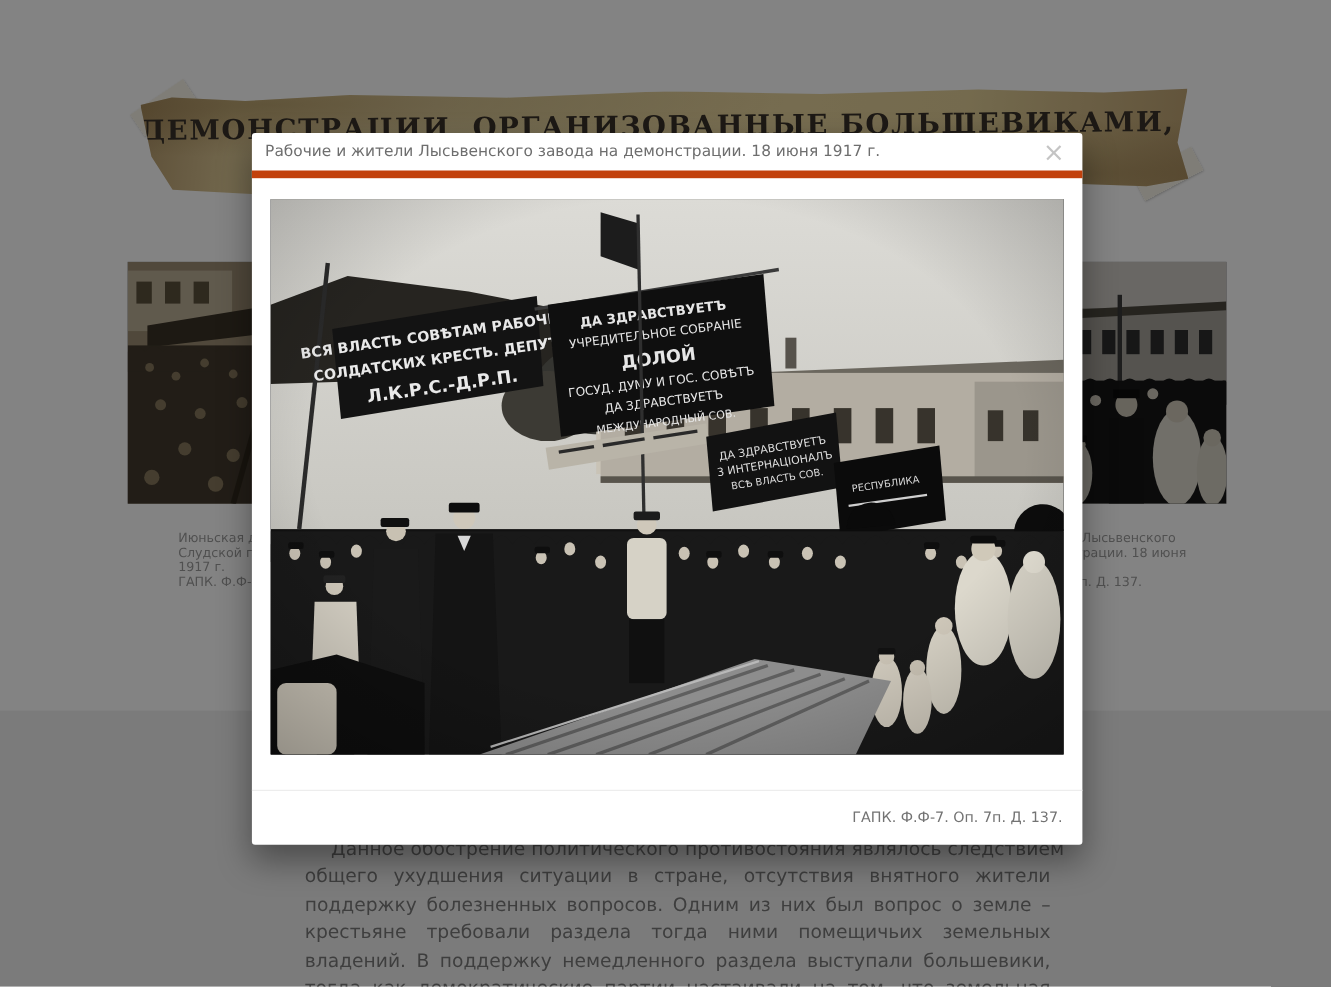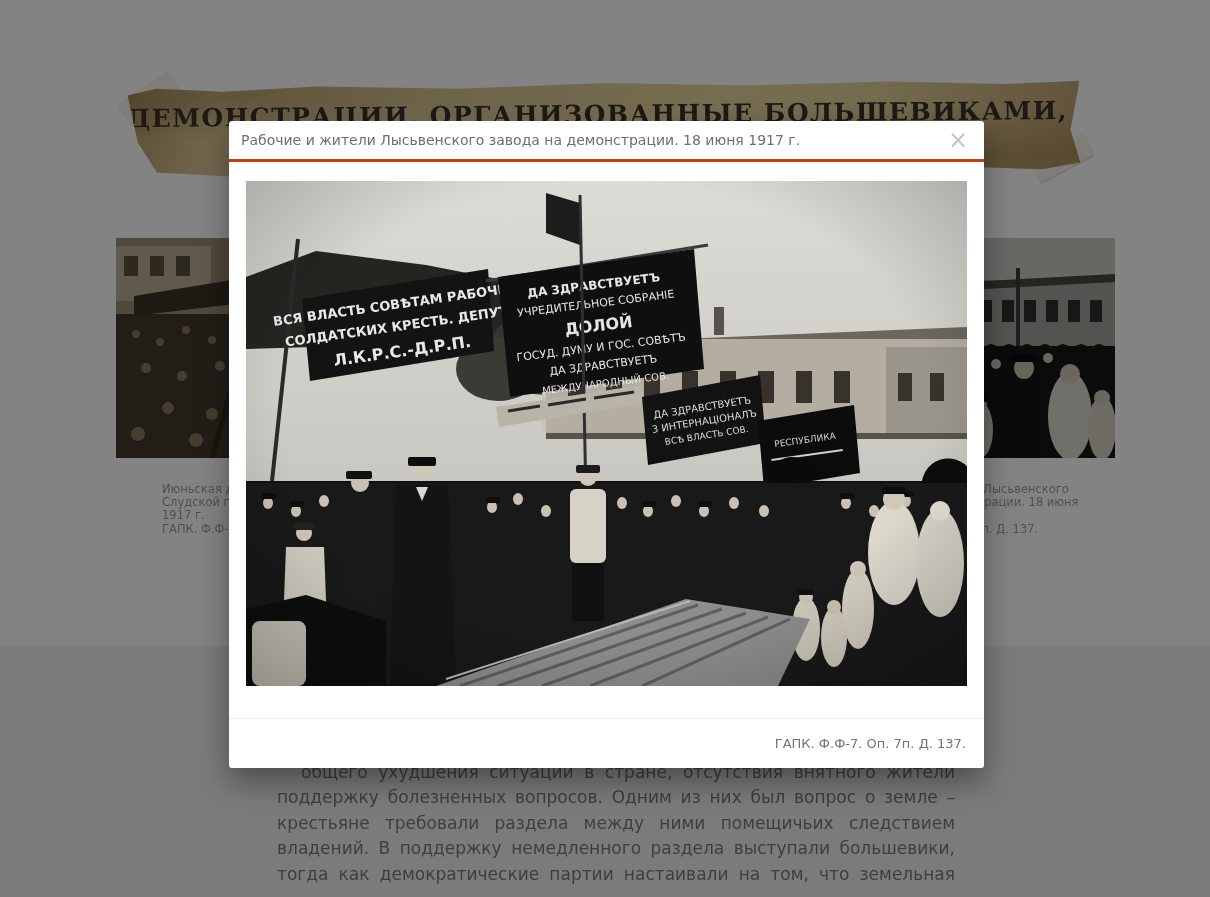--- a/index.html
+++ b/index.html
@@ -36,21 +36,21 @@
   .article div { text-align:justify; text-align-last:justify; white-space:nowrap; }
   .article div:first-child { text-indent:24px; }
 
   
   .overlay { position:absolute; inset:0; z-index:5; background:rgba(0,0,0,0.485); }
 
   
   .modal { position:absolute; left:229px; top:121px; width:755px; height:647px; z-index:10;
     background:#ffffff; border-radius:3px; box-shadow:0 14px 30px rgba(0,0,0,.38); }
   .modal-header { height:41px; display:flex; align-items:center; padding:0 12px;
-    border-bottom:3px solid #c2410c; }
+    border-bottom:7px solid #c2410c; }
   .modal-title { flex:1; font-size:14px; color:#6e6e6e; }
   .modal-close { width:28px; height:28px; display:flex; align-items:center; justify-content:center;
     font-size:24px; line-height:1; color:#c4c4c4; cursor:pointer; font-family:"DejaVu Sans",sans-serif; }
   .photo-wrap { margin:19px auto 0 auto; width:721px; height:505px; background:#111; }
   .modal-footer { position:absolute; left:0; bottom:0; width:100%; height:50px;
     border-top:1px solid #ececec; display:flex; align-items:center; justify-content:flex-end;
     padding-right:18px; }
   .modal-source { font-size:13px; color:#737373; }
 
   svg text { font-family:"DejaVu Sans","Liberation Sans",sans-serif; }
@@ -149,23 +149,24 @@
         <div>ГАПК. Ф.Ф-7.</div>
       </div>
     <div class="caption" style="left:869px; width:230px">
         <div>Рабочие и жители Лысьвенского</div>
         <div>завода на демонстрации. 18 июня</div>
         <div>1917 г.</div>
         <div>ГАПК. Ф.Ф-7. Оп. 7п. Д. 137.</div>
       </div>
 
     <div class="article">
+        <div>Данное обострение политического противостояния являлось следствием</div>
         <div>общего ухудшения ситуации в стране, отсутствия внятного жители</div>
         <div>поддержку болезненных вопросов. Одним из них был вопрос о земле –</div>
-        <div>крестьяне требовали раздела между ними помещичьих следствием</div>
+        <div>крестьяне требовали раздела тогда ними помещичьих земельных</div>
         <div>владений. В поддержку немедленного раздела выступали большевики,</div>
         <div>тогда как демократические партии настаивали на том, что земельная</div>
       </div>
   </div>
 
   <div class="overlay"></div>
 
   <div class="modal">
     <div class="modal-header">
       <div class="modal-title">Рабочие и жители Лысьвенского завода на демонстрации. 18 июня 1917 г.</div>

